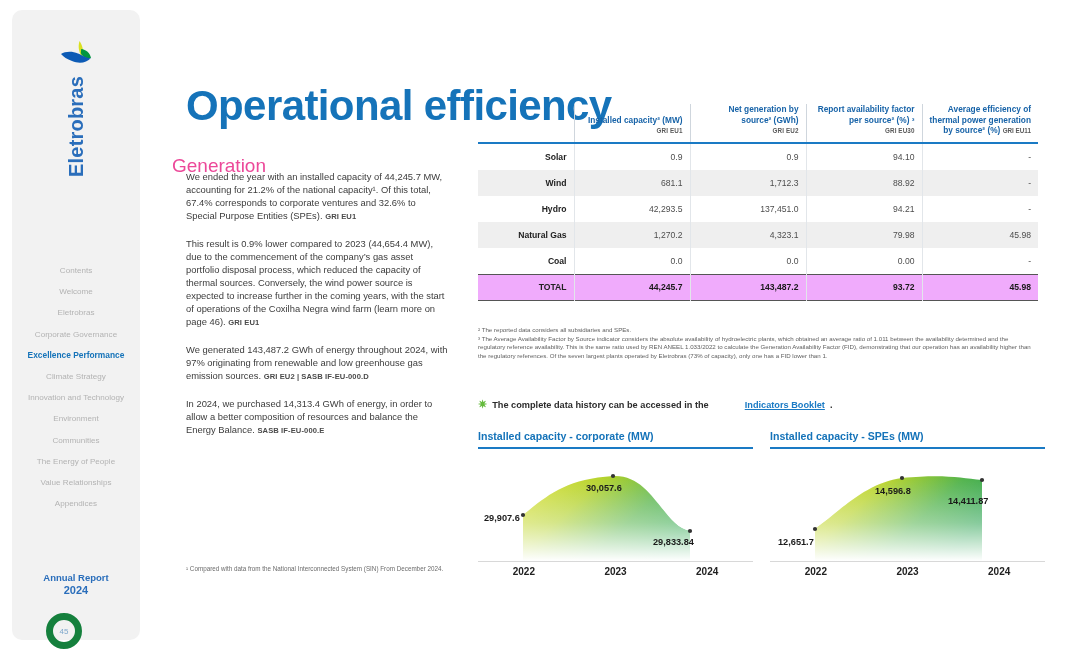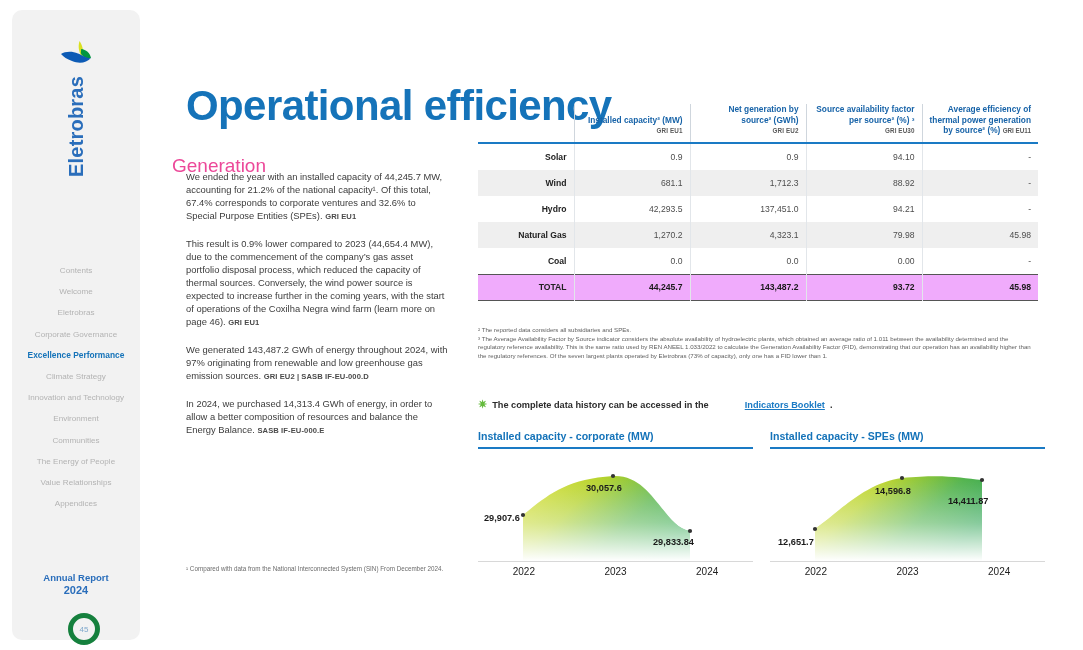--- a/index.html
+++ b/index.html
@@ -55,23 +55,23 @@
   #annual-report{
     position:absolute;top:562px;left:0;width:128px;
     text-align:center;
     color:#2a6ebb;
     font-size:9.5px;
     line-height:12px;
     font-weight:bold;
   }
   #annual-report .yr{font-size:11px;font-weight:bold;}
   #page-badge{
-    position:absolute;top:603px;left:72px;transform:translateX(-50%);
+    position:absolute;top:603px;left:52px;transform:translateX(-50%);
     width:22px;height:22px;border-radius:50%;
-    border:5px solid #15803d;
+    border:7px solid #15803d;
     color:#7fa8cc;font-size:8px;
     display:flex;align-items:center;justify-content:center;
   }
 
   
   #title{
     position:absolute;left:186px;top:54px;
     font-size:42px;font-weight:bold;color:#1573b9;
     letter-spacing:-0.6px;
   }
@@ -168,21 +168,21 @@
     position:absolute;font-size:9.2px;font-weight:bold;color:#1a1a1a;
     white-space:nowrap;
   }
   .chart-axis{
     position:absolute;left:0;bottom:0;width:275px;height:1px;background:#d8d8d8;
   }
   .chart-xlabels{
     display:flex;width:275px;margin-top:4px;
   }
   .chart-xlabels span{
-    flex:1;text-align:center;font-size:10px;font-weight:normal;color:#222;
+    flex:1;text-align:center;font-size:10px;font-weight:bold;color:#222;
   }
 </style>
 </head>
 <body>
 
 <div id="sidebar">
 
   <div class="logo-wrap">
     <svg class="logo-mark" viewBox="0 0 34 30">
       <path d="M20.5 1 C24 6 25 12 22.5 17 C20.5 13 18.5 7 20.5 1 Z" fill="#d9e021"></path>
@@ -241,21 +241,21 @@
         <th class="first"></th>
         <th>
           <span>Installed capacity² (MW)</span>
           <span class="gricode">GRI EU1</span>
         </th>
         <th>
           <span>Net generation by source² (GWh)</span>
           <span class="gricode">GRI EU2</span>
         </th>
         <th>
-          <span>Source availability factor per source² (%) ³</span>
+          <span>Report availability factor per source² (%) ³</span>
           <span class="gricode">GRI EU30</span>
         </th>
         <th>
           <span>Average efficiency of thermal power generation by source² (%)</span>
           <span class="gri-inline">GRI EU11</span>
         </th>
       </tr>
     </thead>
     <tbody>
       <tr>

